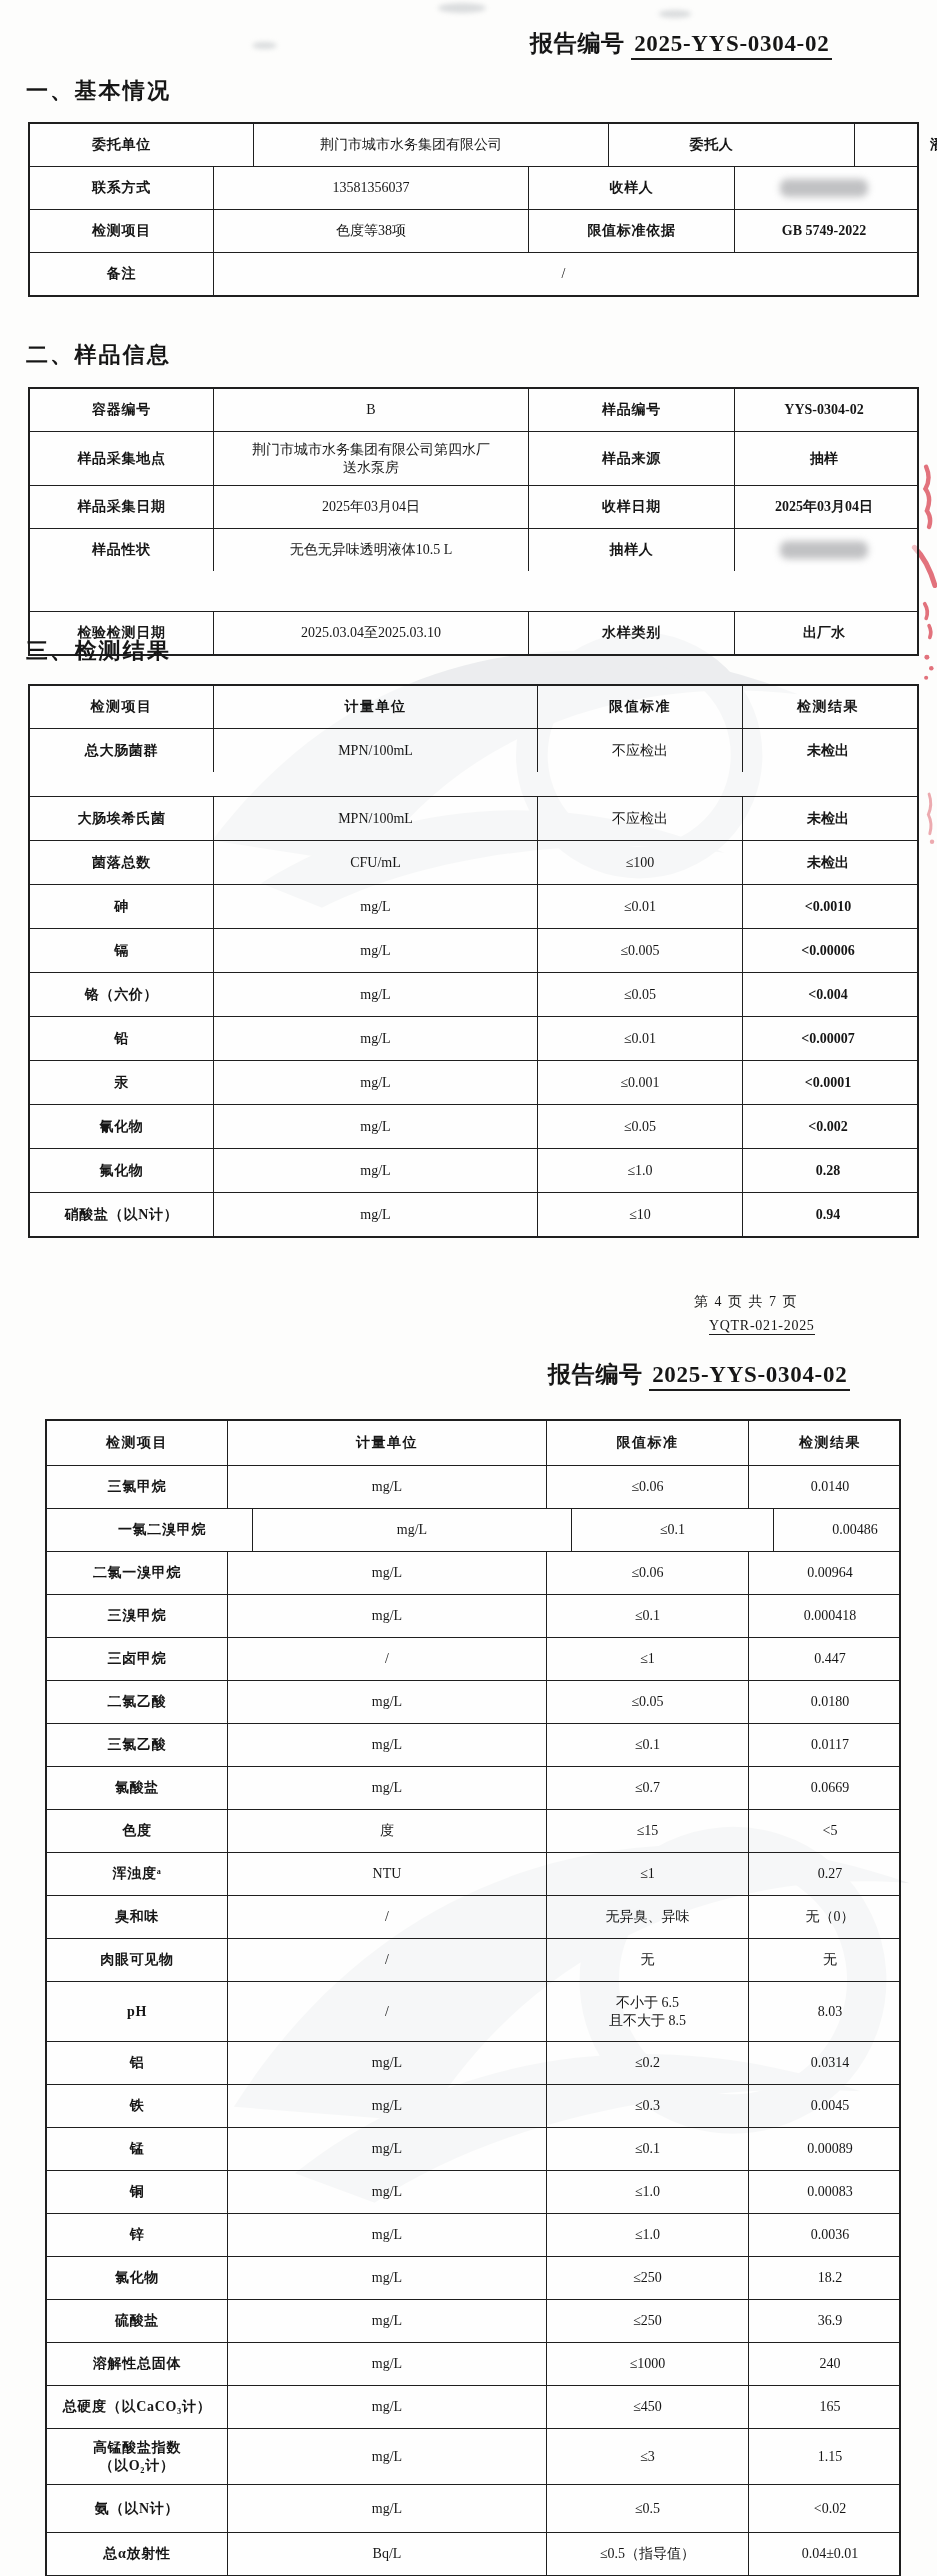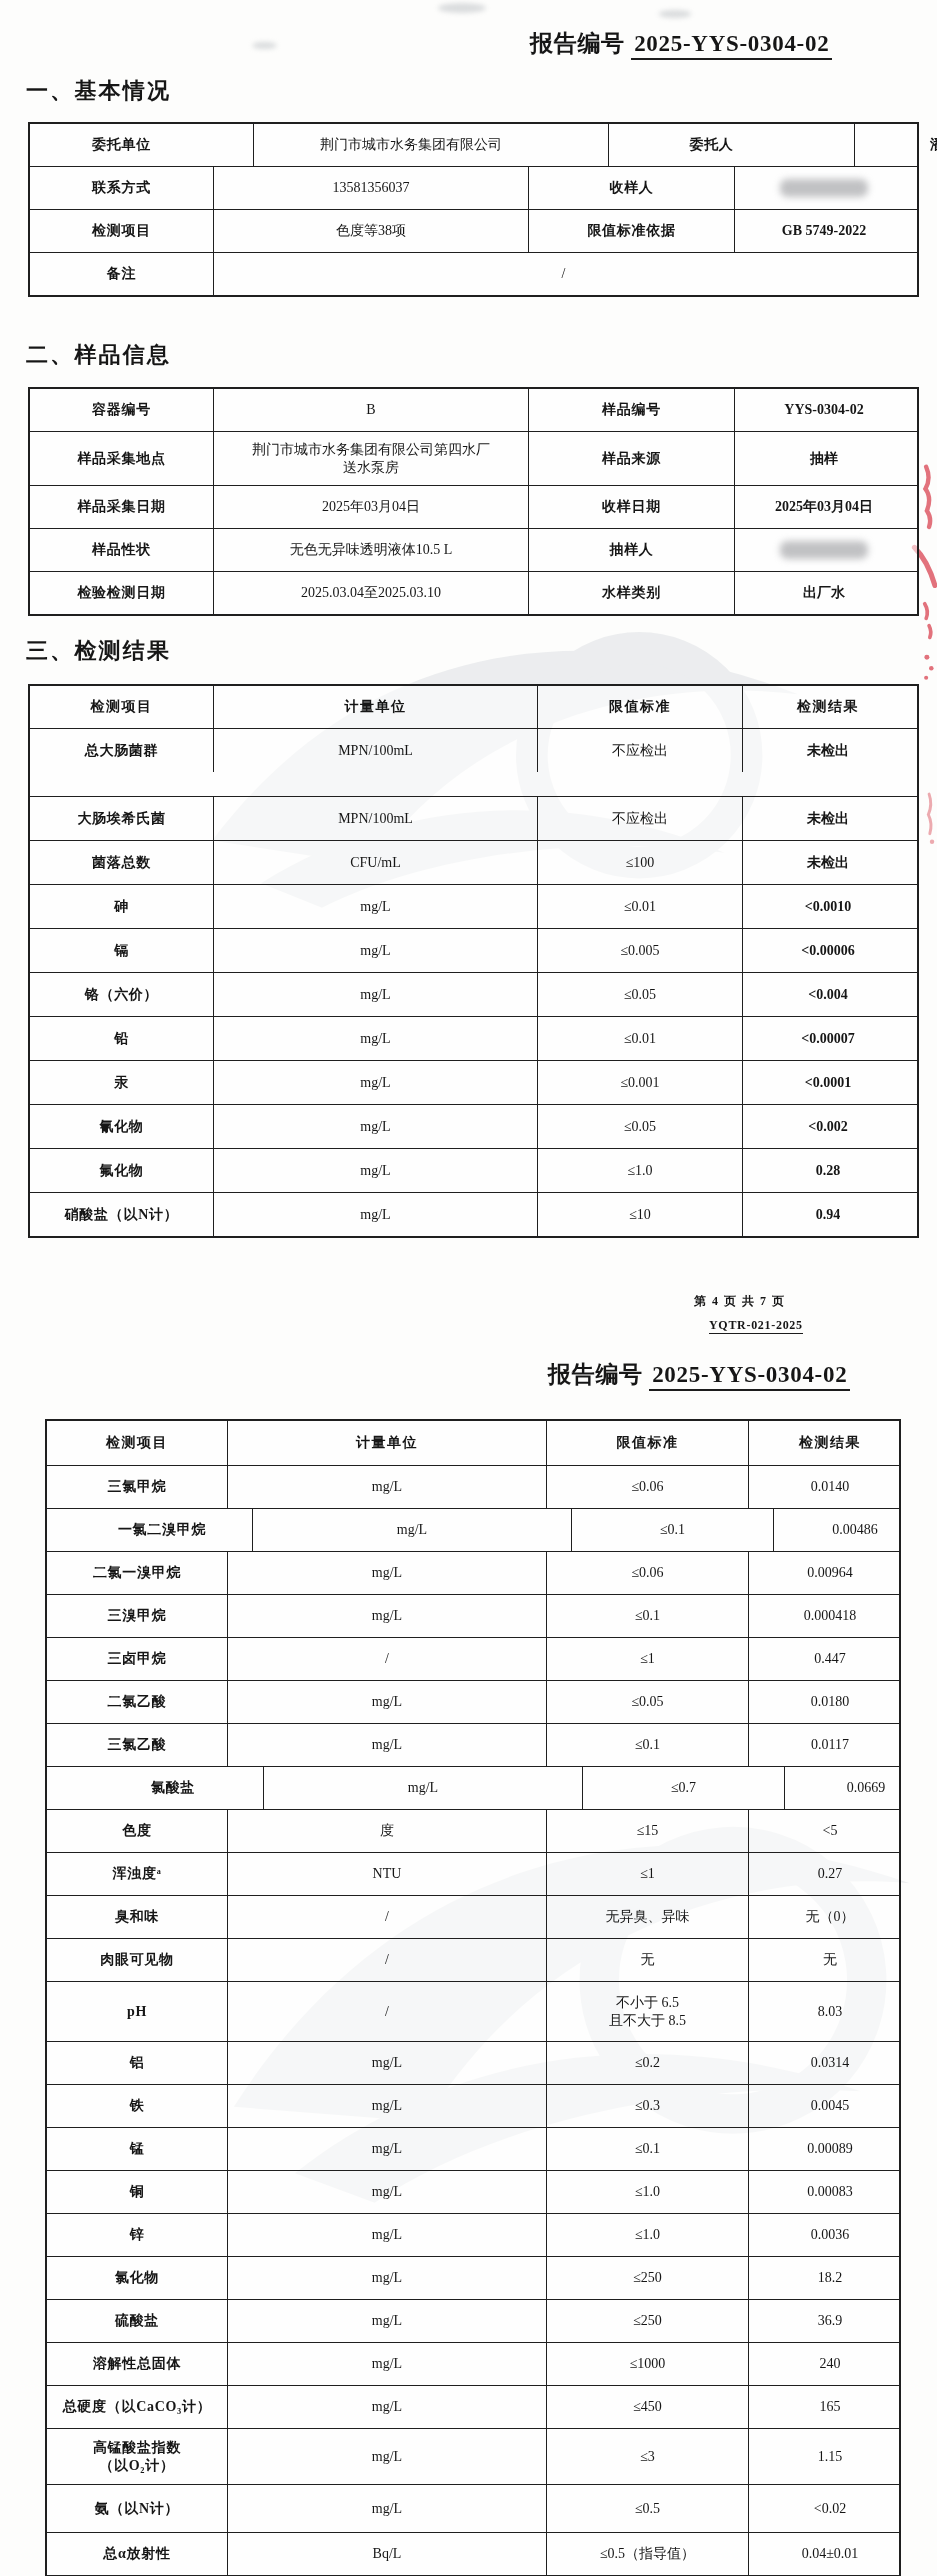--- a/index.html
+++ b/index.html
@@ -3,21 +3,21 @@
 <meta charset="utf-8">
 <style>
   :root{ --ink:#1f1f1f; --txt:#161616; }
   html,body{margin:0;padding:0;background:#e9e9e9;}
   .page{position:relative;width:937px;height:2576px;background:#fdfdfc;margin:0 auto;
         font-family:"Liberation Serif","DejaVu Serif",serif;color:var(--txt);overflow:hidden;}
   
   .report-head{position:absolute;font-size:23px;font-weight:700;letter-spacing:0.7px;white-space:nowrap;}
   .report-head .num{text-decoration:none;border-bottom:2.2px solid #1c1c1c;padding:0 2.9px 1.5px 2.9px;}
   .sec-title{position:absolute;font-size:22px;font-weight:700;letter-spacing:2.2px;}
-  .footer-line{position:absolute;font-size:12px;font-weight:700;letter-spacing:1.5px;white-space:nowrap;}
+  .footer-line{position:absolute;font-size:14px;font-weight:400;letter-spacing:1.5px;white-space:nowrap;}
   .underline{border-bottom:1.5px solid #1c1c1c;padding-bottom:0.7px;letter-spacing:0.7px;}
   
   .tbl{position:absolute;border:2.2px solid var(--ink);background:rgba(255,255,255,.55);}
   .trow{display:grid;}
   .trow + .trow{border-top:1.5px solid var(--ink);}
   .cols-info .trow{grid-template-columns:183px 315px 206px 179px;}
   .cols-res1 .trow{grid-template-columns:183px 324px 205px 171px;}
   .cols-res2 .trow{grid-template-columns:180px 319px 202px 163px;}
   .cell{display:flex;align-items:center;justify-content:center;text-align:center;
         white-space:pre-line;padding:1.5px 5.9px;font-size:14px;line-height:1.25;}
@@ -116,21 +116,21 @@
         <div class="cell val">2025年03月04日</div>
         <div class="cell key">收样日期</div>
         <div class="cell val" style="font-weight: 600;">2025年03月04日</div>
       </div>
       <div class="trow" style="height: 42px;">
         <div class="cell key">样品性状</div>
         <div class="cell val">无色无异味透明液体10.5 L</div>
         <div class="cell key">抽样人</div>
         <div class="cell val"><span class="redact"></span></div>
       </div>
-      <div class="trow" style="height: 42px;">
+      <div class="trow" style="height: 42px; margin-top: 40px;">
         <div class="cell key">检验检测日期</div>
         <div class="cell val">2025.03.04至2025.03.10</div>
         <div class="cell key">水样类别</div>
         <div class="cell val" style="font-weight: 600;">出厂水</div>
       </div>
     </div>
 
   <div class="sec-title" style="left:26px;top:636px;">三、检测结果</div>
   <div id="results1" class="tbl cols-res1 res-bold" style="left:28px;top:684px;width:887px;">
       <div class="trow hdr" style="height: 42px;">
@@ -259,21 +259,21 @@
         <div class="cell val">mg/L</div>
         <div class="cell val">≤0.05</div>
         <div class="cell val c-result">0.0180</div>
       </div>
       <div class="trow" style="height: 42px;">
         <div class="cell key">三氯乙酸</div>
         <div class="cell val">mg/L</div>
         <div class="cell val">≤0.1</div>
         <div class="cell val c-result">0.0117</div>
       </div>
-      <div class="trow" style="height: 42px; padding-left: 36px;">
+      <div class="trow" style="height: 42px;">
         <div class="cell key">氯酸盐</div>
         <div class="cell val">mg/L</div>
         <div class="cell val">≤0.7</div>
         <div class="cell val c-result">0.0669</div>
       </div>
       <div class="trow" style="height: 42px;">
         <div class="cell key">色度</div>
         <div class="cell val">度</div>
         <div class="cell val">≤15</div>
         <div class="cell val c-result">&lt;5</div>

